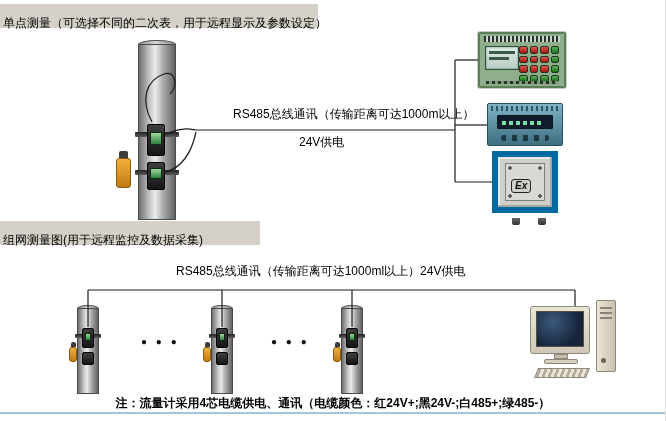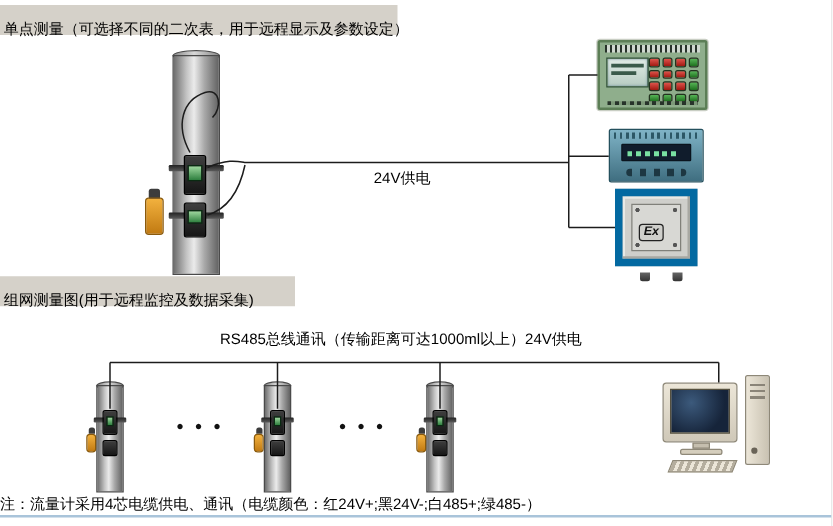--- a/index.html
+++ b/index.html
@@ -2,27 +2,27 @@
 <html><head>
 <meta charset="utf-8">
 <style>
   *{margin:0;padding:0;box-sizing:border-box}
   html,body{background:#fff}
   body{font-family:"Liberation Sans",sans-serif;color:#000}
   #canvas{position:relative;width:666px;height:421px;background:#fff;overflow:hidden;border-right:1px solid #e2e2e2}
 
   .section-header{position:absolute;left:0;height:15px;background:#d5d1c9;font-size:12px;line-height:15px;padding:12px 3px;white-space:nowrap}
   #hdr-single{top:4px;width:318px}
-  #hdr-network{top:221px;width:236px}
+  #hdr-network{top:221px;width:260px}
 
   .lbl{position:absolute;white-space:nowrap;color:#000}
   #lbl-rs485-top{left:233px;top:106px;font-size:12px}
   #lbl-24v{left:299px;top:134px;font-size:12px}
   #lbl-rs485-bottom{left:176px;top:263px;font-size:12px}
-  #note{left:0;top:395px;width:666px;text-align:left;font-size:12px;font-weight:normal}
+  #note{left:0;top:395px;width:666px;text-align:center;font-size:12px;font-weight:bold}
   .dots{position:absolute;font-size:10px;letter-spacing:3px;color:#111}
   #dots1{left:141px;top:336px}
   #dots2{left:271px;top:336px}
 
   
   .pipe-assembly{position:absolute}
   .pipe{position:absolute;background:linear-gradient(to right,#6e6e6e,#c2c2c2 28%,#ebebeb 45%,#a9a9a9 68%,#626262);border:1px solid #4a4a4a}
   .pipe-cap{position:absolute;border:1px solid #4a4a4a;border-radius:50%;background:linear-gradient(to right,#8a8a8a,#d8d8d8 45%,#8a8a8a)}
   .band{position:absolute;background:linear-gradient(#222,#5a5a5a);border-radius:1px}
   .sensor{position:absolute;background:linear-gradient(#3e3e3e,#161616);border:1px solid #000;border-radius:2px}
@@ -116,20 +116,21 @@
     <div class="sensor s1">
         <div class="led"></div>
       </div>
     <div class="sensor s2">
         <div class="led"></div>
       </div>
     <div class="transducer-cap"></div>
     <div class="transducer"></div>
   </div>
 
+  <div class="lbl" id="lbl-rs485-top">RS485总线通讯（传输距离可达1000m以上）</div>
   <div class="lbl" id="lbl-24v">24V供电</div>
 
   <div id="flowmeter">
     <div class="fm-terms"></div>
     <div class="fm-lcd"></div>
     <div class="fm-keys">
       <span class="r"></span>
         <span class="r"></span>
         <span class="r"></span>
         <span class="g"></span>

